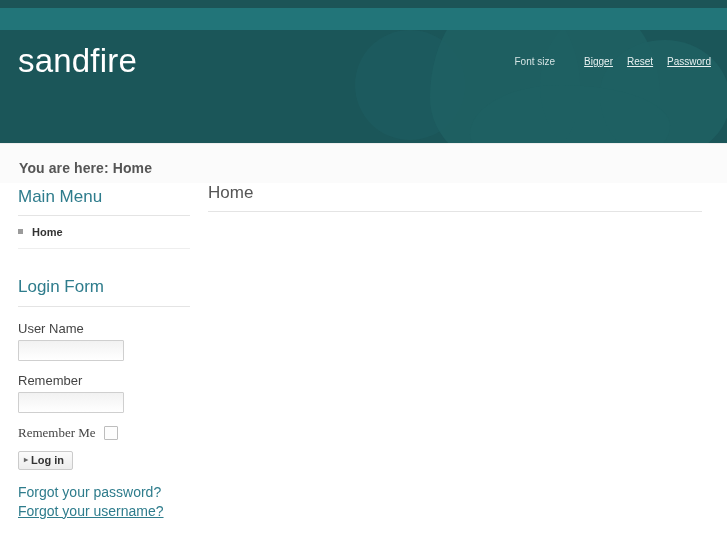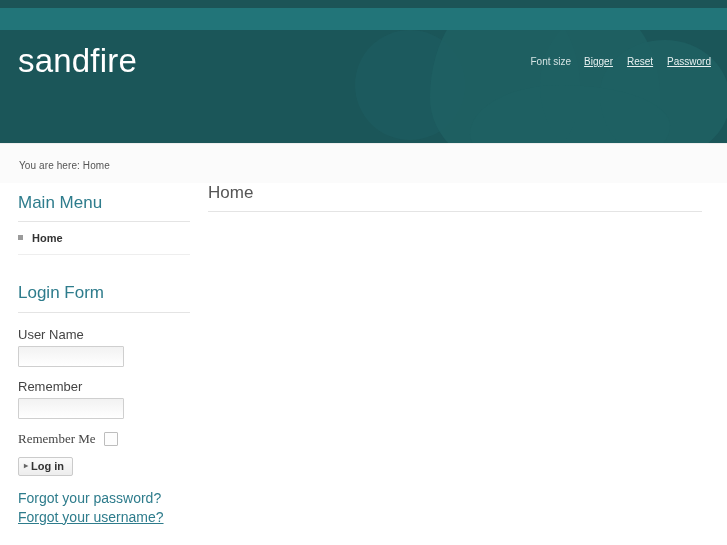--- a/index.html
+++ b/index.html
@@ -96,21 +96,21 @@
   #fontsize-tools {
     position: absolute;
     right: 16px;
     top: 26px;
     font-size: 10px;
     color: #cfe0e0;
     white-space: nowrap;
   }
   #fontsize-tools .fs-label {
     color: #d4e3e3;
-    margin-right: 6px;
+    margin-right: 22px;
   }
   #fontsize-tools a {
     color: #e8f1f1;
     text-decoration: underline;
     margin: 0 7px;
   }
   #fontsize-tools a:last-child { margin-right: 0; }
 
   
   #breadcrumb-bar {
@@ -118,23 +118,24 @@
     width: 727px;
     height: 40px;
     background: #fbfbfb;
     border-top: 1px solid #eeeeee;
     box-sizing: border-box;
   }
   #breadcrumb {
     position: absolute;
     left: 19px;
     top: 16px;
-    font-size: 10px;
+    font-size: 14px;
     color: #555555;
     letter-spacing: .1px;
+    font-weight: bold;
   }
 
   
   #page-body {
     position: relative;
     width: 727px;
     height: 362px;
     background: #ffffff;
   }
   #sidebar {
@@ -145,21 +146,21 @@
     padding: 0;
   }
   #content {
     position: absolute;
     left: 208px;
     top: 0;
     width: 502px;
   }
 
   
-  .module { margin: 10px 0 14px 0; }
+  .module { margin: 4px 0 14px 0; }
   .module-title {
     font-size: 17px;
     font-weight: 400;
     color: #2e7c8c;
     margin: 0 0 8px 18px;
     line-height: 1.2;
   }
   .module-rule {
     height: 1px;
     background: #e4e4e4;

